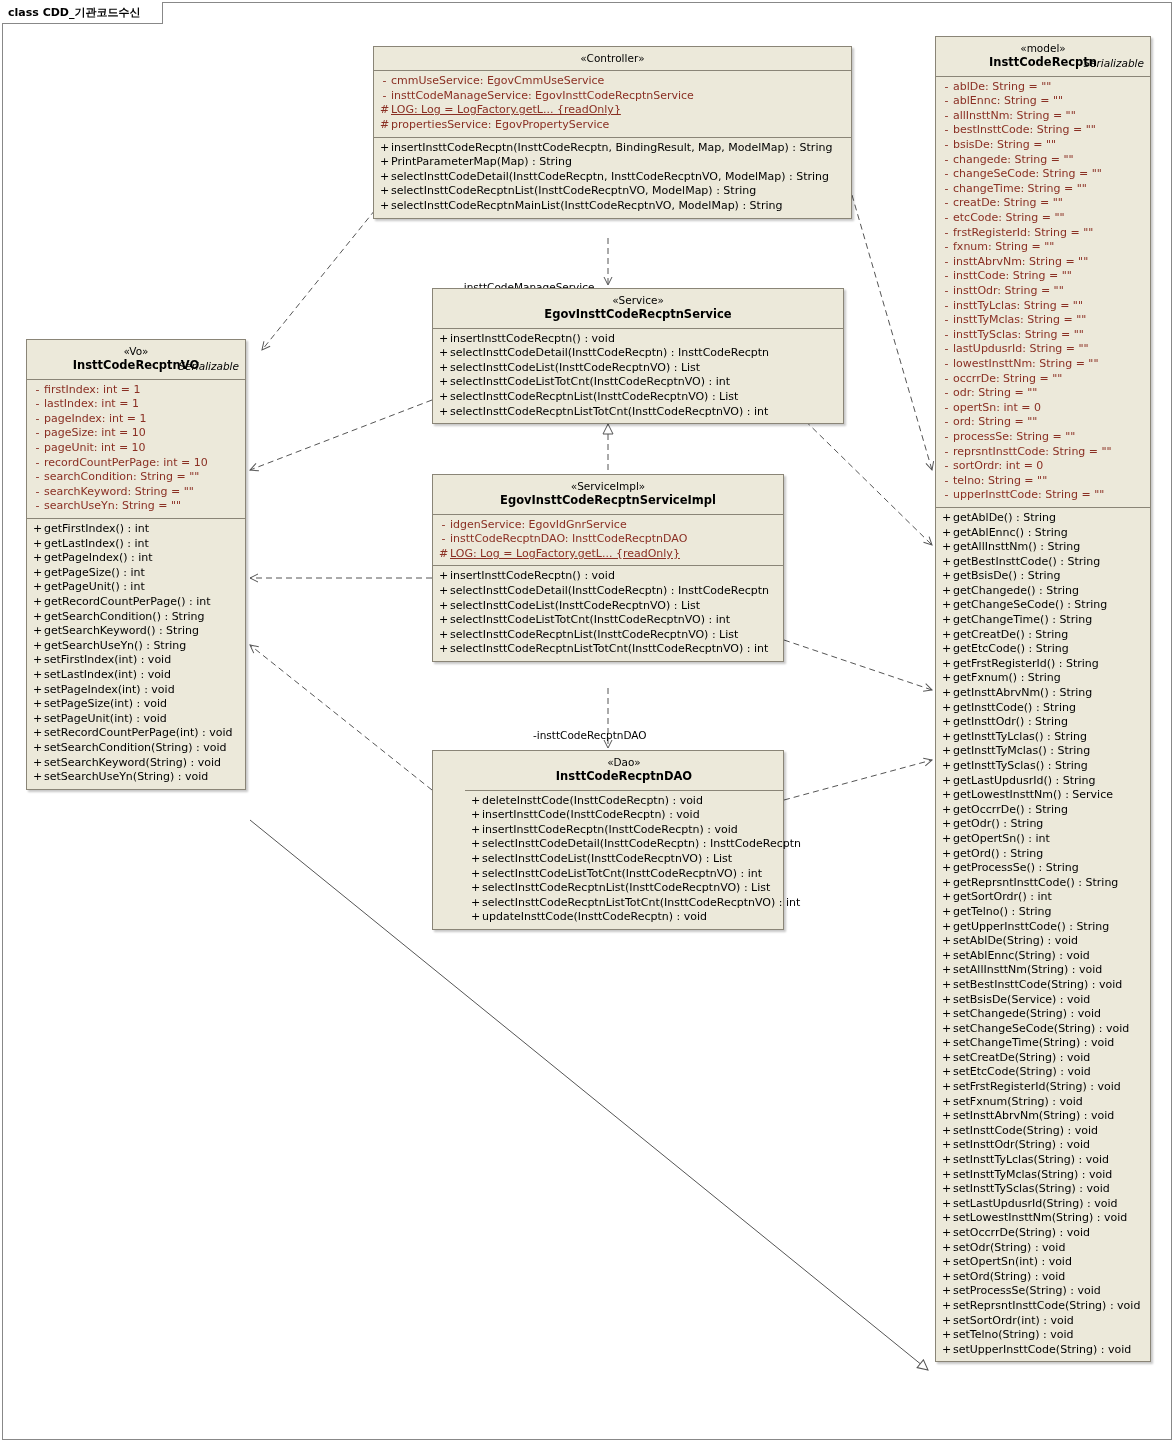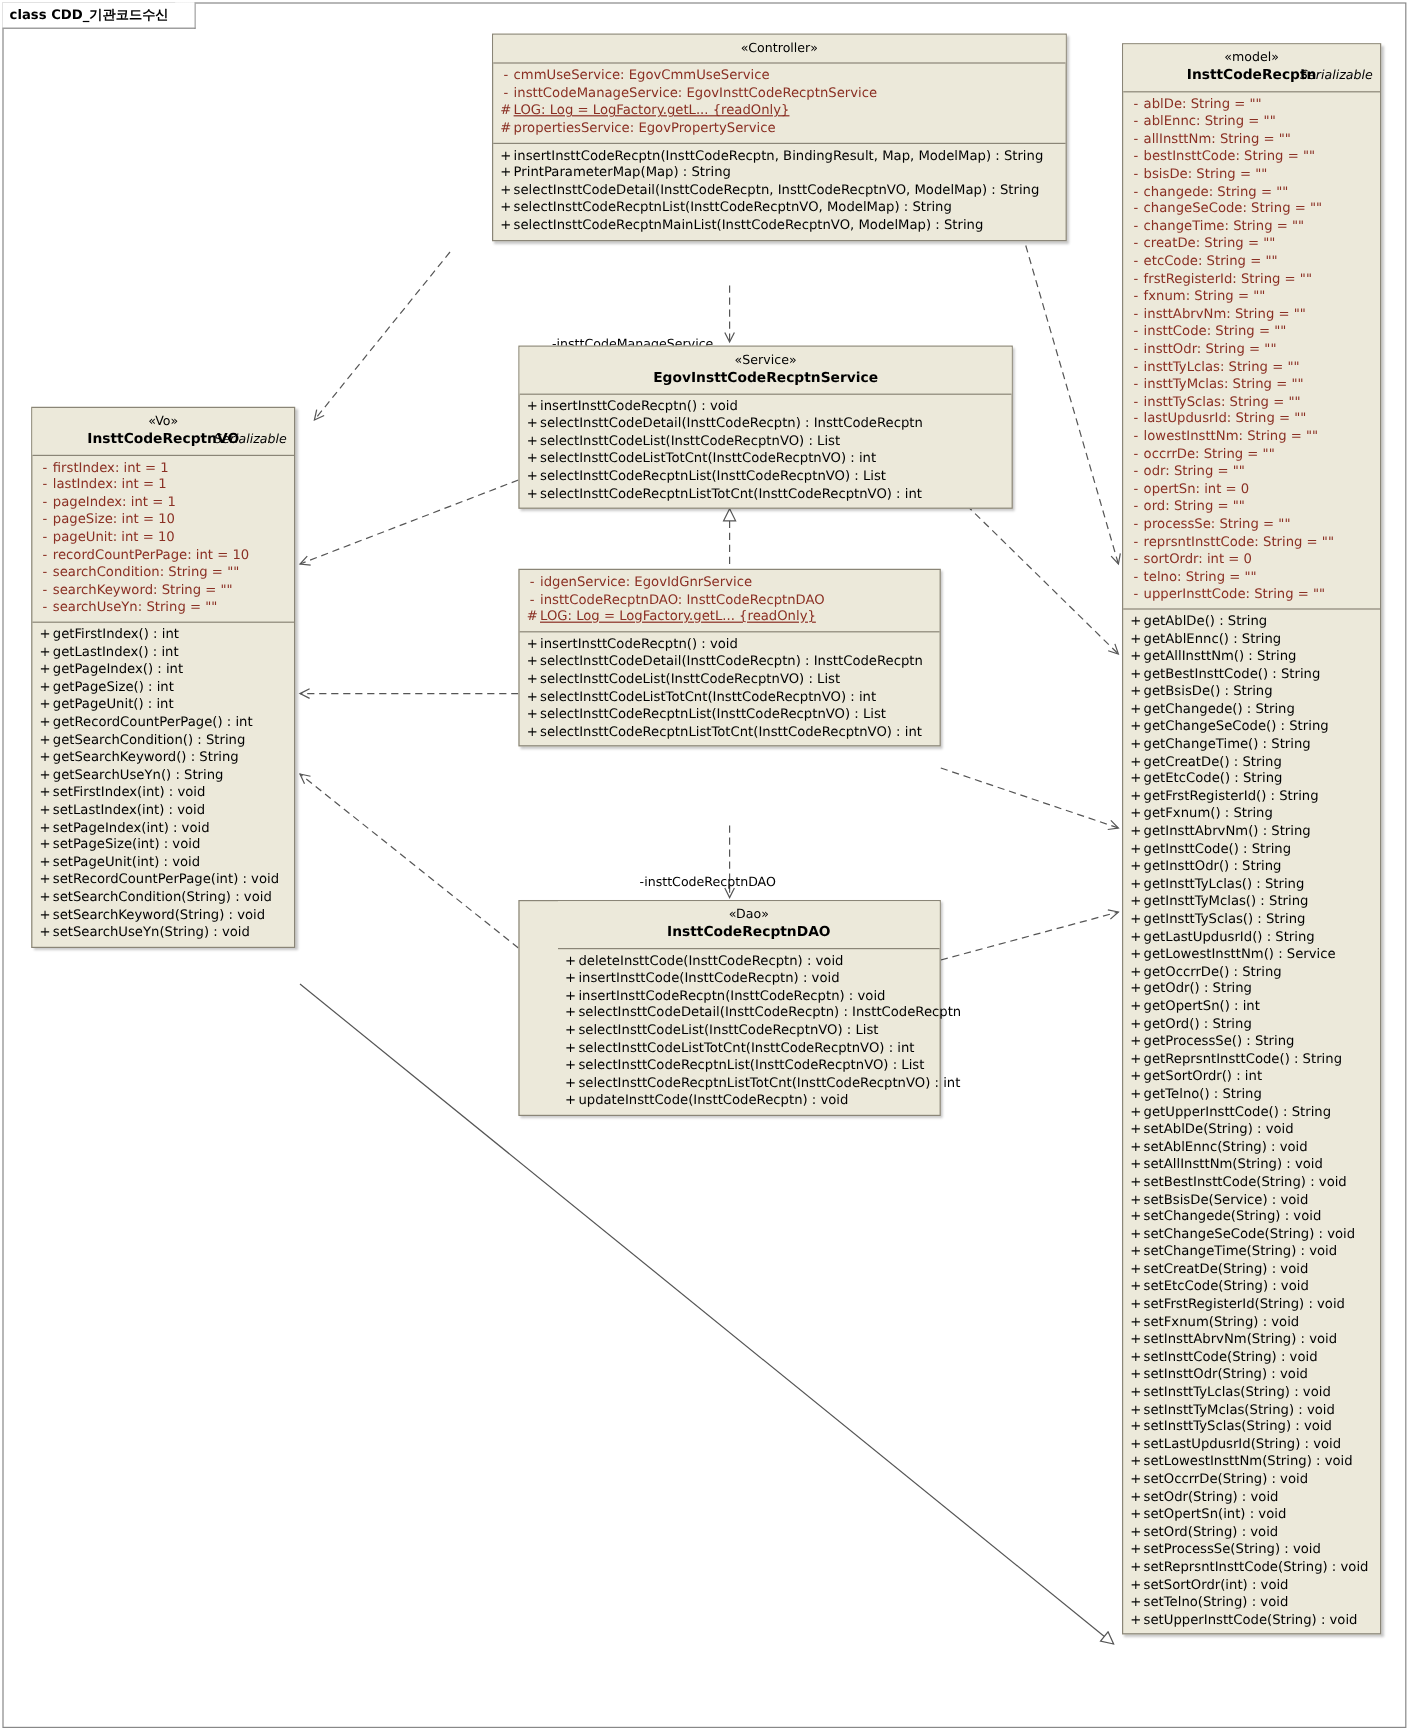--- a/index.html
+++ b/index.html
@@ -92,21 +92,21 @@
   <path d="M608,470 L608,424" stroke="#555" stroke-width="1" fill="none" stroke-dasharray="6,4" marker-end="url(#arrHollow)"></path>
 
   <path d="M608,688 L608,748" stroke="#555" stroke-width="1" fill="none" stroke-dasharray="6,4" marker-end="url(#arrOpen)"></path>
 
   <path d="M250,820 L928,1370" stroke="#555" stroke-width="1" fill="none" marker-end="url(#arrHollow)"></path>
 </svg>
 
 <div class="lbl" style="left:460px;top:281px;">-insttCodeManageService</div>
 <div class="lbl" style="left:533px;top:729px;">-insttCodeRecptnDAO</div>
 
-<div class="cls" style="left:373px;top:28px;width:479px;margin-left:37px;">
+<div class="cls" style="left:373px;top:46px;width:479px;">
   <div class="hdr">
     <div class="stereo">«Controller»</div>
   </div>
   <div class="sect attr">
     <div class="row">
         <span class="vis">-</span>
         <span class="mem">cmmUseService:  EgovCmmUseService</span>
       </div>
     <div class="row">
         <span class="vis">-</span>
@@ -172,20 +172,24 @@
         <span class="mem">selectInsttCodeRecptnList(InsttCodeRecptnVO) : List</span>
       </div>
     <div class="row">
         <span class="vis">+</span>
         <span class="mem">selectInsttCodeRecptnListTotCnt(InsttCodeRecptnVO) : int</span>
       </div>
   </div>
 </div>
 
 <div class="cls" style="left:432px;top:474px;width:352px;">
+  <div class="hdr">
+    <div class="stereo">«ServiceImpl»</div>
+    <div class="cname">EgovInsttCodeRecptnServiceImpl</div>
+  </div>
   <div class="sect attr">
     <div class="row">
         <span class="vis">-</span>
         <span class="mem">idgenService:  EgovIdGnrService</span>
       </div>
     <div class="row">
         <span class="vis">-</span>
         <span class="mem">insttCodeRecptnDAO:  InsttCodeRecptnDAO</span>
       </div>
     <div class="row">

